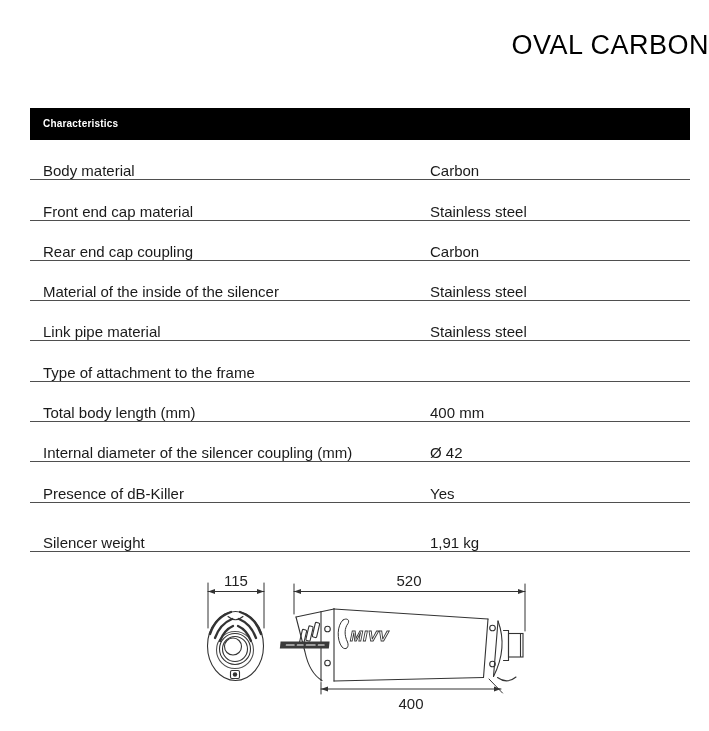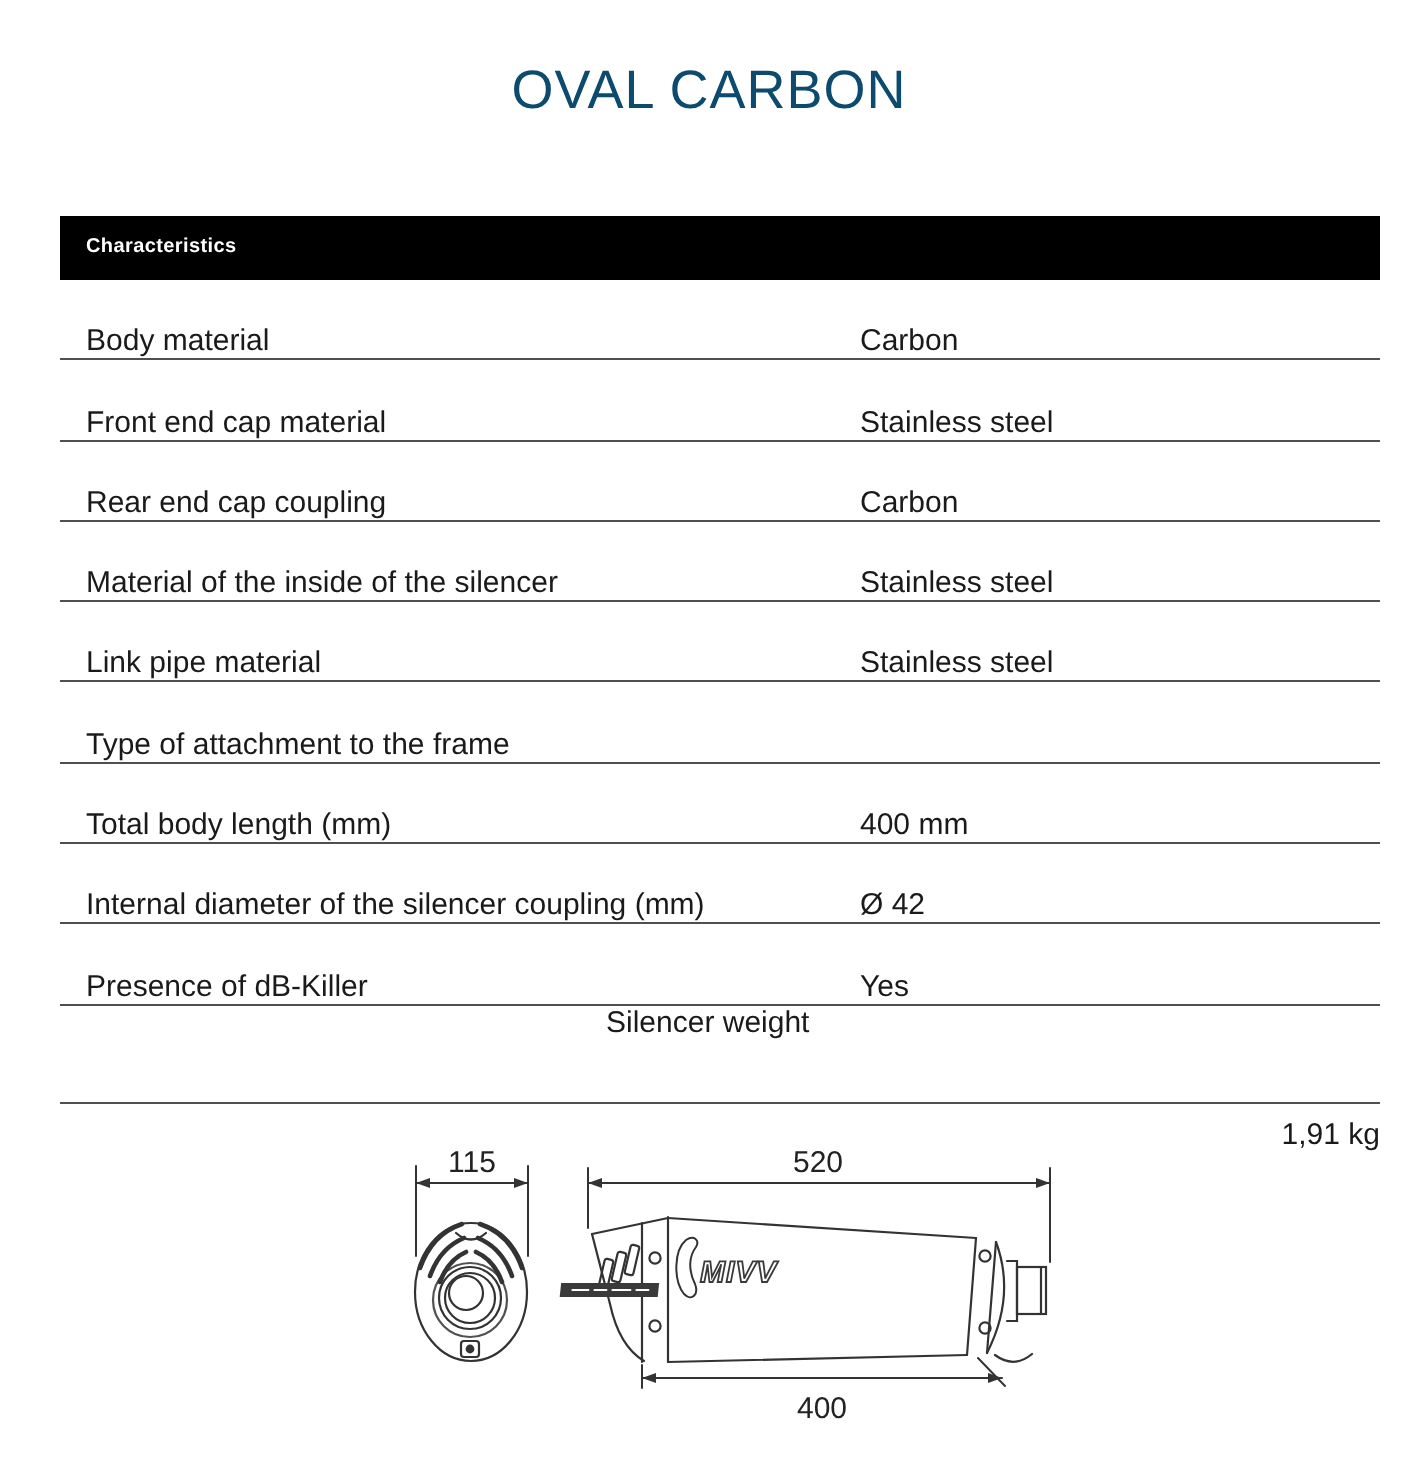--- a/index.html
+++ b/index.html
@@ -6,42 +6,42 @@
   .page{
     position:relative;
     width:709px;height:731px;
     background:#ffffff;
     font-family:"Liberation Sans", sans-serif;
     color:#1a1a1a;
     overflow:hidden;
   }
   .title{
     position:absolute;top:12px;left:0;width:709px;
-    text-align:center;
+    text-align:right;
     font-size:27px;font-weight:400;letter-spacing:.5px;
-    color:#0c4a6e;
+    color:#000000;
   }
   .spec-table{
     position:absolute;top:108px;left:30px;width:660px;
   }
   .spec-header{
     background:#000;color:#fff;
     height:32px;line-height:32px;
     padding-left:13px;
     font-size:10px;font-weight:bold;
     letter-spacing:.2px;
   }
   .spec-row{
     display:flex;align-items:flex-end;
     height:40.3px;
     border-bottom:1.5px solid #4f4f4f;
     box-sizing:border-box;
     font-size:15px;
   }
-  .spec-row:last-child{height:49px;flex-direction:column;}
+  .spec-row:last-child{height:49px;}
   .spec-label{width:400px;padding-left:13px;box-sizing:border-box;}
   .spec-value{flex:1;margin-top:39px;}
   .drawing{
     position:absolute;top:555px;left:4px;width:709px;height:176px;
   }
   .drawing svg{display:block;}
   .dim-text{
     font-family:"Liberation Sans", sans-serif;
     font-size:15px;fill:#222;
   }

